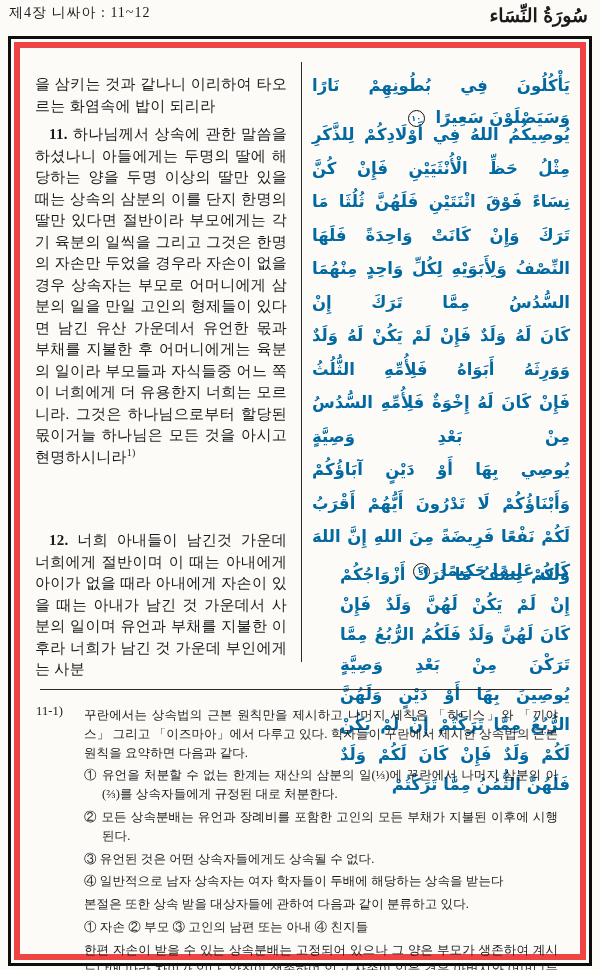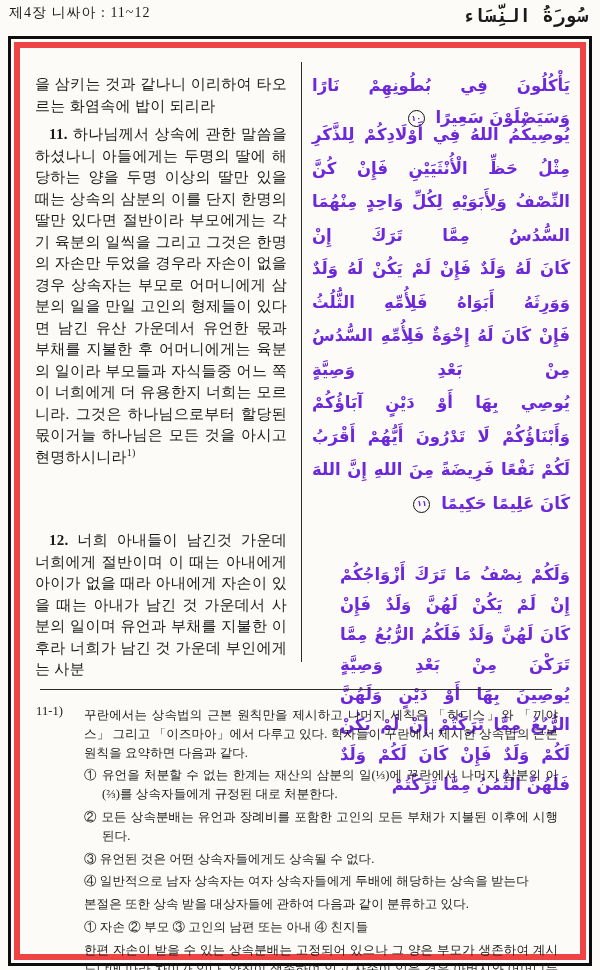--- a/index.html
+++ b/index.html
@@ -7,21 +7,21 @@
     position:relative; width:600px; height:970px;
     background:#fcfbf8; color:#1a1a1a; overflow:hidden;
     font-family:"Liberation Serif","DejaVu Serif",serif;
   }
   
   .runhead{position:absolute; top:0; left:0; right:0; height:34px;}
   .rh-left{position:absolute; left:9px; top:4px; font-size:14px; letter-spacing:1px;}
   .rh-page{position:absolute; left:0; right:0; top:2px; text-align:center; font-size:16px; letter-spacing:2px;}
   .rh-surah{
     position:absolute; right:12px; top:4px; font-size:19px; font-weight:bold;
-    direction:rtl; font-family:Liberation Mono, monospace;
+    direction:rtl; font-family:Liberation Sans, sans-serif;
   }
   
   .frame{
     position:absolute; left:14px; right:14px; top:42px; bottom:10px;
     border:6px solid #ef4444; outline:3px solid #0d0d0d; outline-offset:3px;
     background:#fcfbf8;
   }
   
   .columns{position:absolute; left:0; right:0; top:0; height:630px;}
   .col-divider{position:absolute; left:281px; top:14px; height:600px; width:1px; background:#2a2a2a;}
@@ -33,21 +33,21 @@
   .k-v10{top:26px;}
   .k-v11{top:76px;font-family:Liberation Serif, serif;}
   .k-v12{top:482px;}
   .verse-num{font-weight:bold;}
   .verse-para{text-indent:14px;}
   .fn-ref{font-size:10px; vertical-align:super; line-height:0;}
   
   .ablock{
     position:absolute; left:292px; right:10px;
     direction:rtl; font-family:"DejaVu Sans",sans-serif; font-weight:bold;
-    font-size:16.5px; color:#6d28d9;
+    font-size:16.5px; color:#0369a1;
   }
   .a-v10{top:22px; line-height:32px;}
   .a-v11{top:70px; line-height:33.5px;}
   .a-v12{top:512px; line-height:30px;margin-left:28px;}
   .ar-line{text-align:justify; text-align-last:justify;}
   .ar-line.last{text-align-last:right;}
   .vmark{
     display:inline-flex; align-items:center; justify-content:center;
     width:15px; height:15px; border:1px solid #111; border-radius:50%;
     font-size:8px; line-height:1; margin-right:5px; vertical-align:middle; font-weight:bold;
@@ -90,20 +90,21 @@
       <div class="kblock k-v12">
         <p class="verse-para"><span class="verse-num">12.</span> <span>너희 아내들이 남긴것 가운데 너희에게 절반이며 이 때는 아내에게 아이가 없을 때라 아내에게 자손이 있을 때는 아내가 남긴 것 가운데서 사분의 일이며 유언과 부채를 지불한 이후라 너희가 남긴 것 가운데 부인에게는 사분</span></p>
       </div>
 
       <div class="ablock a-v10">
         <div class="ar-line last"><span>يَأْكُلُونَ فِي بُطُونِهِمْ نَارًا وَسَيَصْلَوْنَ سَعِيرًا</span> <span class="vmark">١٠</span></div>
       </div>
 
       <div class="ablock a-v11">
         <div class="ar-line">يُوصِيكُمُ اللهُ فِي أَوْلَادِكُمْ لِلذَّكَرِ مِثْلُ حَظِّ الْأُنْثَيَيْنِ فَإِنْ كُنَّ</div>
+        <div class="ar-line">نِسَاءً فَوْقَ اثْنَتَيْنِ فَلَهُنَّ ثُلُثَا مَا تَرَكَ وَإِنْ كَانَتْ وَاحِدَةً فَلَهَا</div>
         <div class="ar-line">النِّصْفُ وَلِأَبَوَيْهِ لِكُلِّ وَاحِدٍ مِنْهُمَا السُّدُسُ مِمَّا تَرَكَ إِنْ</div>
         <div class="ar-line">كَانَ لَهُ وَلَدٌ فَإِنْ لَمْ يَكُنْ لَهُ وَلَدٌ وَوَرِثَهُ أَبَوَاهُ فَلِأُمِّهِ الثُّلُثُ</div>
         <div class="ar-line">فَإِنْ كَانَ لَهُ إِخْوَةٌ فَلِأُمِّهِ السُّدُسُ مِنْ بَعْدِ وَصِيَّةٍ</div>
         <div class="ar-line">يُوصِي بِهَا أَوْ دَيْنٍ آبَاؤُكُمْ وَأَبْنَاؤُكُمْ لَا تَدْرُونَ أَيُّهُمْ أَقْرَبُ</div>
         <div class="ar-line last"><span>لَكُمْ نَفْعًا فَرِيضَةً مِنَ اللهِ إِنَّ اللهَ كَانَ عَلِيمًا حَكِيمًا</span> <span class="vmark">١١</span></div>
       </div>
 
       <div class="ablock a-v12">
         <div class="ar-line">وَلَكُمْ نِصْفُ مَا تَرَكَ أَزْوَاجُكُمْ إِنْ لَمْ يَكُنْ لَهُنَّ وَلَدٌ فَإِنْ</div>
         <div class="ar-line">كَانَ لَهُنَّ وَلَدٌ فَلَكُمُ الرُّبُعُ مِمَّا تَرَكْنَ مِنْ بَعْدِ وَصِيَّةٍ</div>
@@ -114,21 +115,21 @@
 
     <div class="fn-rule"></div>
 
     <div class="footnote">
       <div class="fn-label">11-1)</div>
       <div class="fn-body">
         <p>꾸란에서는 상속법의 근본 원칙만을 제시하고 나머지 세칙은 「하디스」와 「끼야스」 그리고 「이즈마아」에서 다루고 있다. 학자들이 꾸란에서 제시한 상속법의 근본원칙을 요약하면 다음과 같다.</p>
         <p class="fn-item">① 유언을 처분할 수 없는 한계는 재산의 삼분의 일(⅓)에 꾸란에서 나머지 삼분의 이(⅔)를 상속자들에게 규정된 대로 처분한다.</p>
         <p class="fn-item">② 모든 상속분배는 유언과 장례비를 포함한 고인의 모든 부채가 지불된 이후에 시행된다.</p>
         <p class="fn-item">③ 유언된 것은 어떤 상속자들에게도 상속될 수 없다.</p>
-        <p class="fn-item">④ 일반적으로 남자 상속자는 여자 상속자들에게 두배에 해당하는 상속을 받는다</p>
+        <p class="fn-item">④ 일반적으로 남자 상속자는 여자 학자들이 두배에 해당하는 상속을 받는다</p>
         <p>본절은 또한 상속 받을 대상자들에 관하여 다음과 같이 분류하고 있다.</p>
         <p>① 자손 ② 부모 ③ 고인의 남편 또는 아내 ④ 친지들</p>
         <p>한편 자손이 받을 수 있는 상속분배는 고정되어 있으나 그 양은 부모가 생존하여 계시느냐에 따라 차이가 있다. 양친이 생존하여 있고 자손이 있을 경우 아버지와 어머니는 각각 ⅙의 몫을, 양친이 생존하여 있고 자손이나 다른 상속자가 없을 경우 어머니는 ⅓의 몫을 그리고 아버지는 나머지 ⅔를, 자손은 없으나 고인의 형제 및 자매들이 있을 경우 어머니는 ⅙를 아버지는 나머지를 갖게 되어 있다.</p>
       </div>
     </div>
 
   </div>
 </div>
 
 </body></html>

